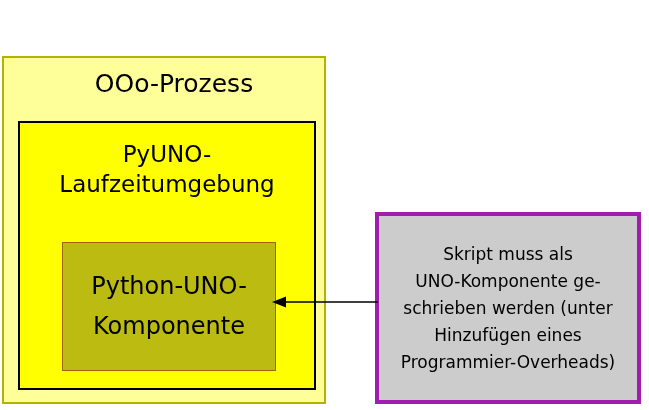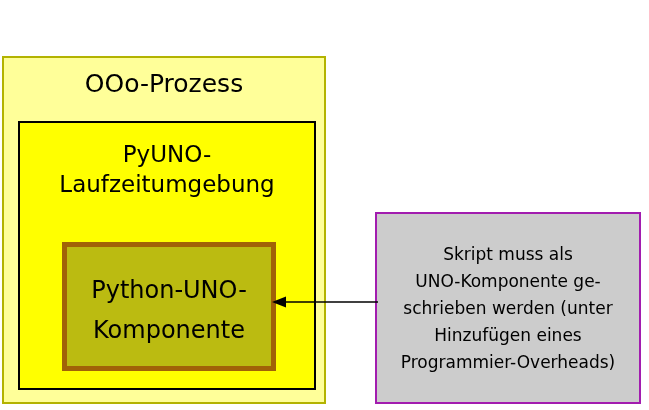--- a/index.html
+++ b/index.html
@@ -44,20 +44,21 @@
   }
   #ooo-process-label {
     position: absolute;
     left: 0;
     top: 10px;
     width: 100%;
     text-align: center;
     font-size: 25px;
     line-height: 32px;
     white-space: nowrap;
+    padding-left: 10px;
   }
   
   #pyuno-runtime-box {
     position: absolute;
     left: 14px;
     top: 63px;
     width: 298px;
     height: 269px;
     box-sizing: border-box;
     background: #ffff00;
@@ -74,41 +75,41 @@
   }
   
   #python-uno-component-box {
     position: absolute;
     left: 42px;
     top: 119px;
     width: 214px;
     height: 129px;
     box-sizing: border-box;
     background: #bbbb11;
-    border: 5px solid #a16207;
+    border: 1px solid #a16207;
   }
   #python-uno-component-label {
     position: absolute;
     left: 0;
     top: 23px;
     width: 100%;
     text-align: center;
     font-size: 24px;
     line-height: 40px;
   }
   
   #annotation-box {
     position: absolute;
     left: 375px;
     top: 212px;
     width: 266px;
     height: 192px;
     box-sizing: border-box;
     background: #cccccc;
-    border: 2px solid #a21caf;
+    border: 4px solid #a21caf;
     display: flex;
     align-items: center;
     justify-content: center;
   }
   #annotation-text {
     width: 100%;
     text-align: center;
     font-size: 17px;
     line-height: 27px;
     white-space: pre-line;

